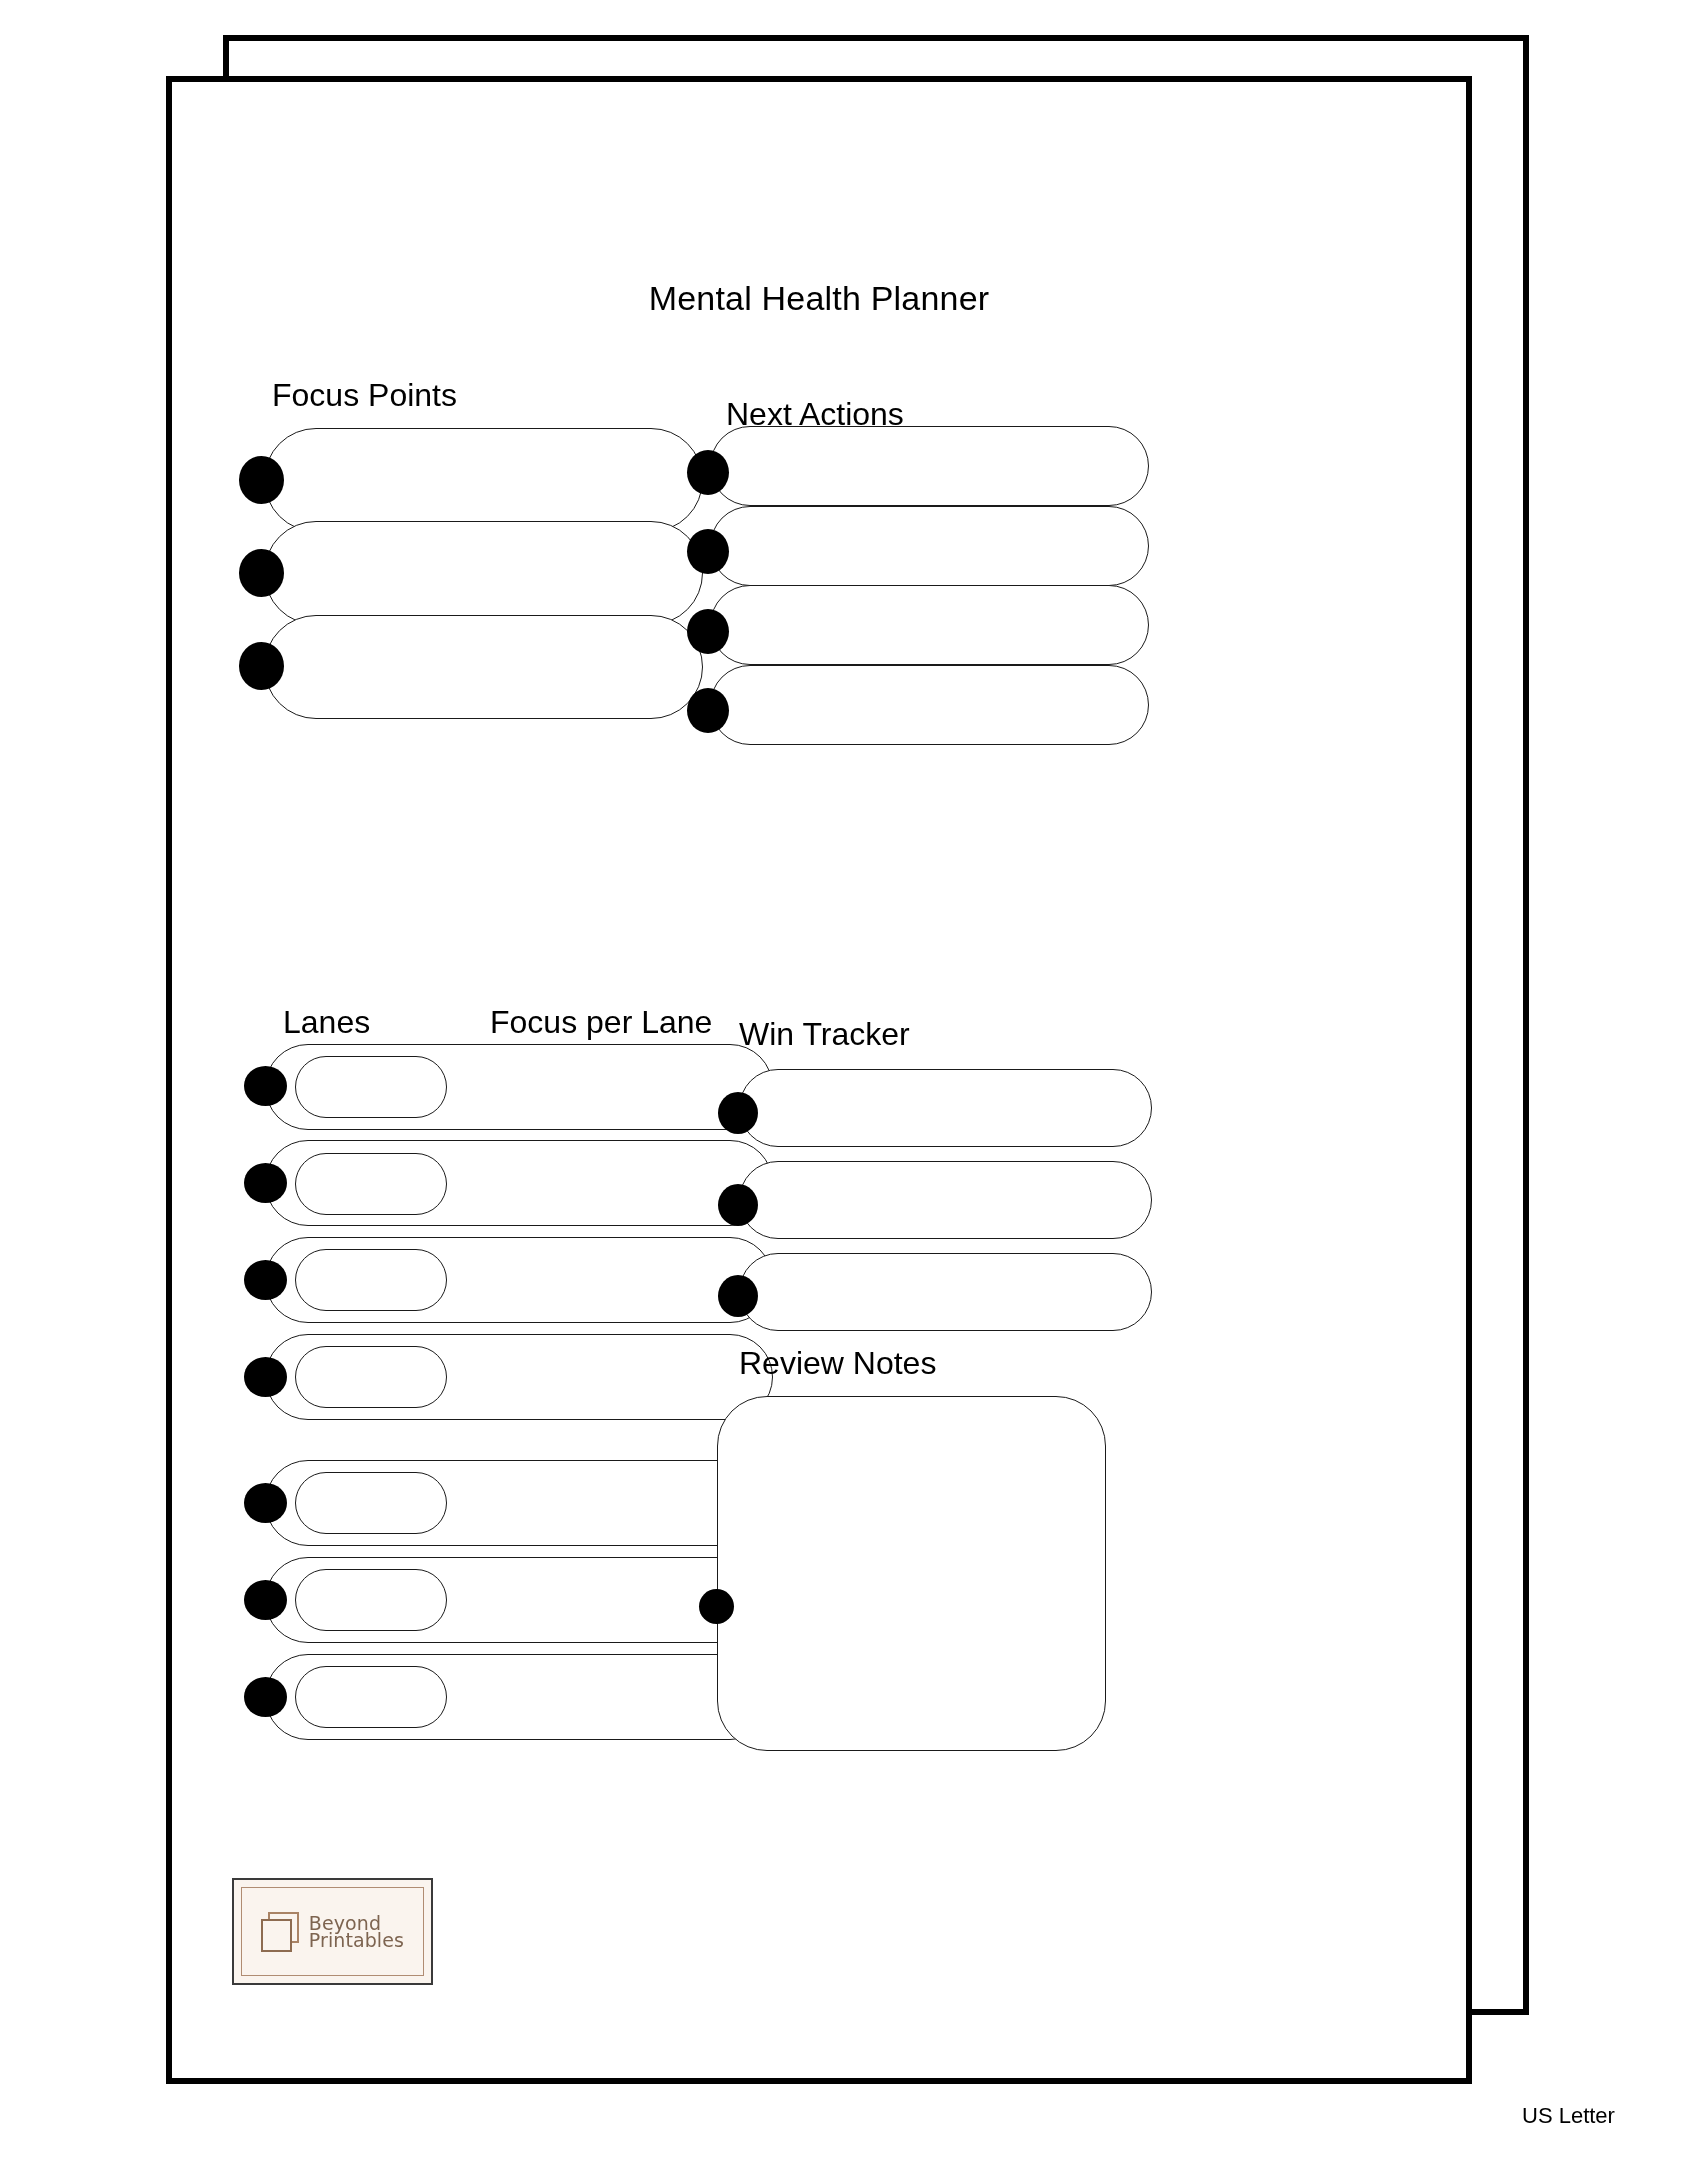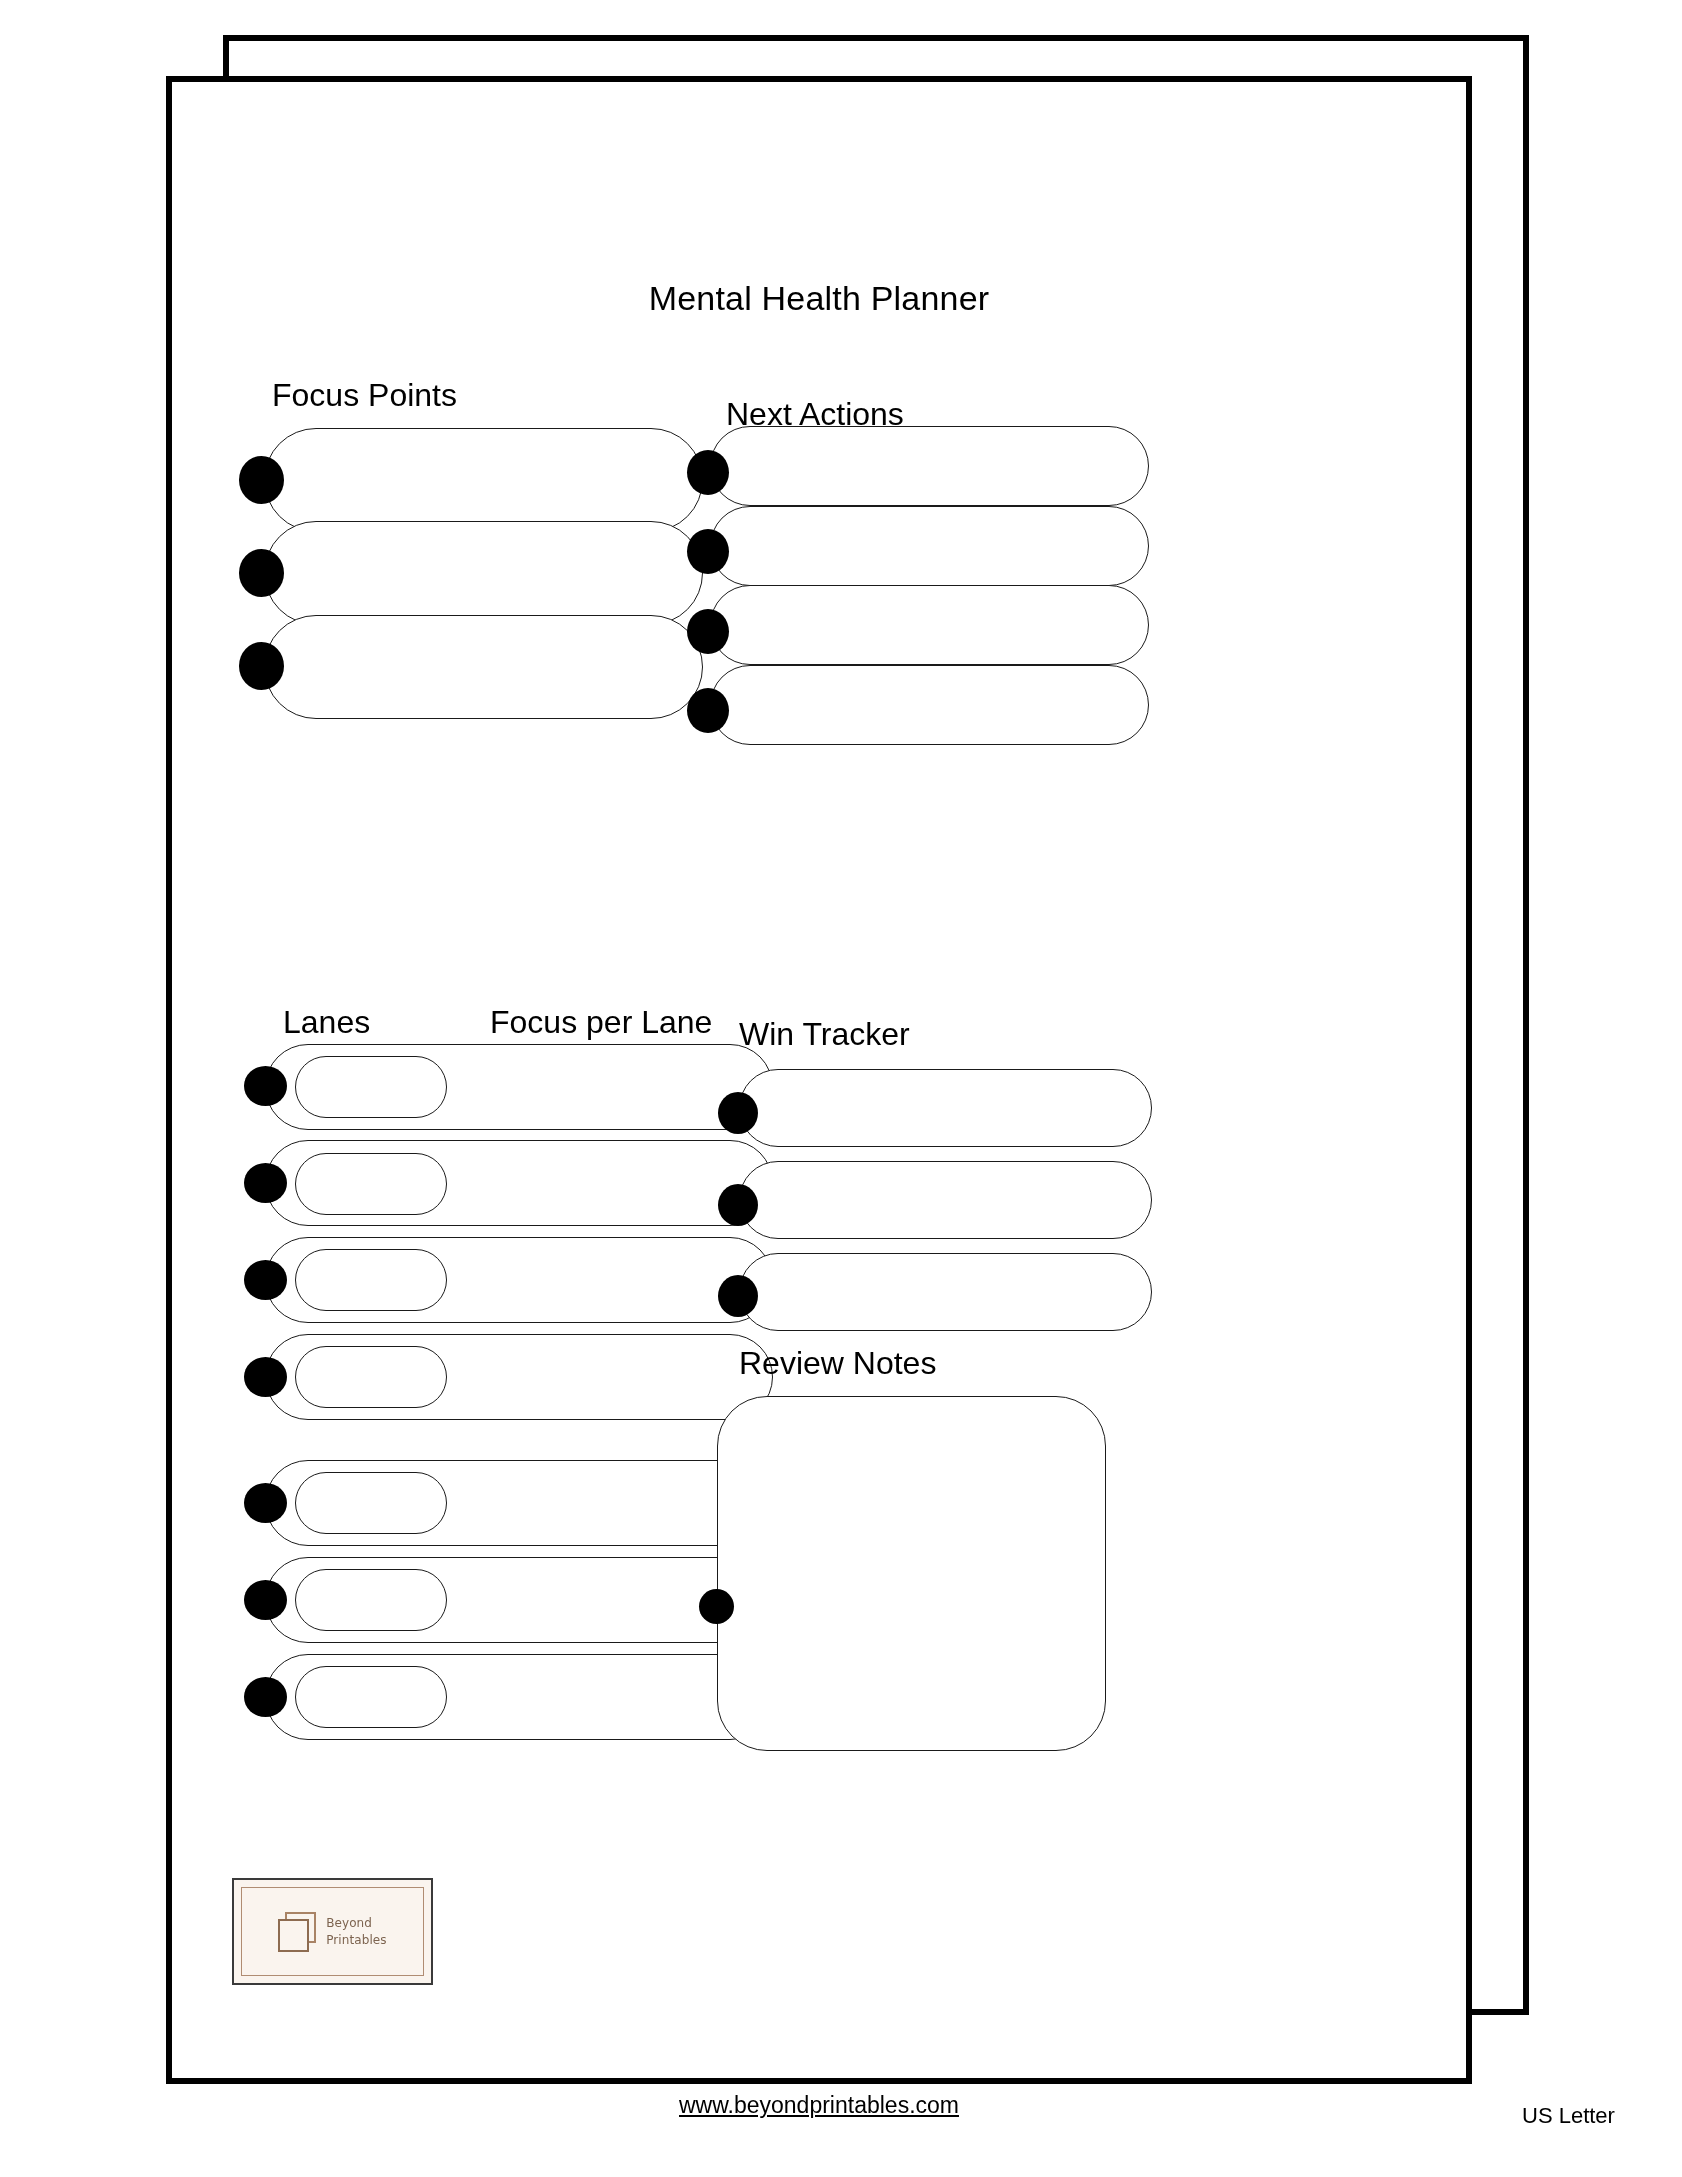--- a/index.html
+++ b/index.html
@@ -141,21 +141,21 @@
     position: absolute;
     left: 0;
     top: 7px;
     width: 31px;
     height: 33px;
     border: 2.6px solid #8d6b50;
     box-sizing: border-box;
     background: #faf4ee;
   }
   .logo-text {
-    font-size: 12px;
+    font-size: 19px;
     line-height: 16.4px;
     color: #7d6450;
     font-family: "DejaVu Sans", sans-serif;
     letter-spacing: 0.1px;
   }
 
   .site-url {
     position: absolute;
     left: 0;
     top: 2010px;
@@ -250,21 +250,20 @@
     <div class="bullet" style="left:546px; top:1102px; width:40px; height:42px;"></div>
 
     <div class="pill" style="left:567px; top:1171px; width:413px; height:78px;"></div>
     <div class="bullet" style="left:546px; top:1193px; width:40px; height:42px;"></div>
 
     <div class="sec-label" style="left:567px; top:1254px;margin-top:11px;">Review Notes</div>
 
     <div class="notes-box" style="left:545px; top:1314px; width:389px; height:355px;"></div>
     <div class="bullet" style="left:527px; top:1507px; width:35px; height:35px;"></div>
 
-    <div class="site-url">www.beyondprintables.com</div>
 
   </div>
 
   <div class="logo-card">
     <div class="logo-inner">
       <div class="logo-mark">
         <div class="sq-back"></div>
         <div class="sq-front"></div>
       </div>
       <div class="logo-text">

